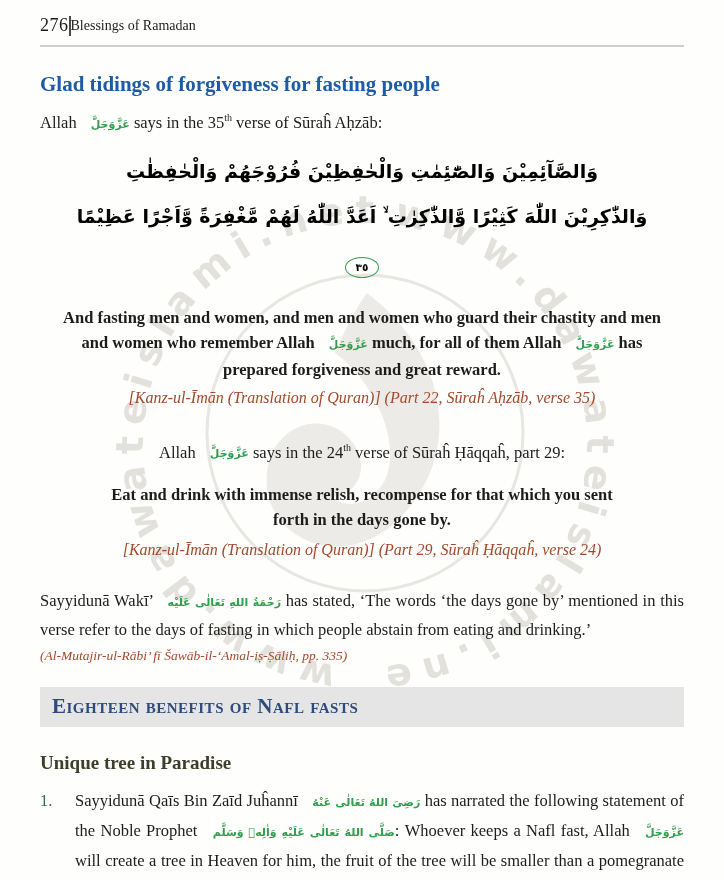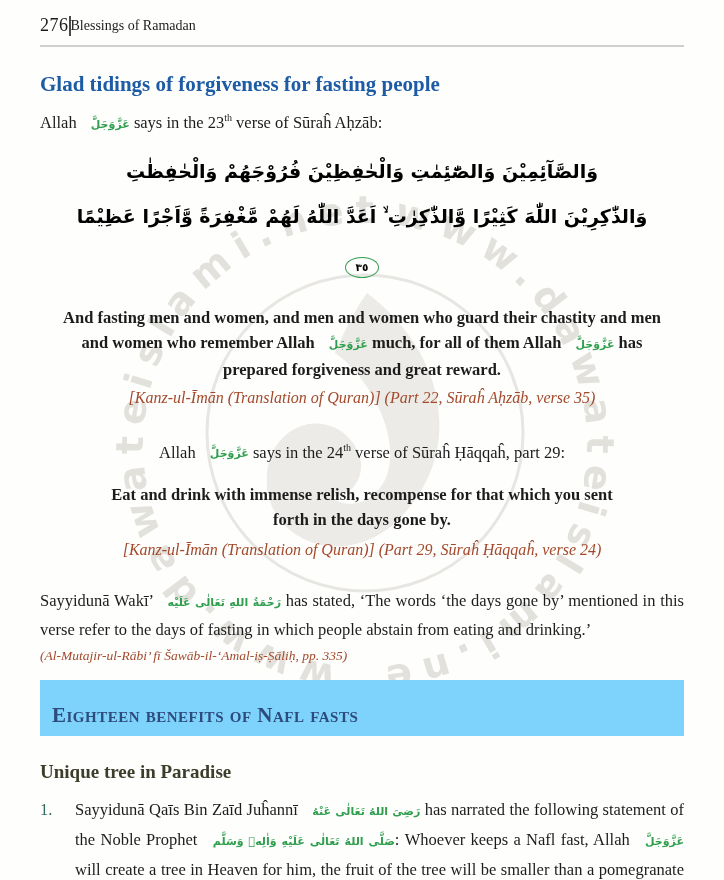--- a/index.html
+++ b/index.html
@@ -80,23 +80,23 @@
     font-size: 16.5px; line-height: 27px;
     text-align: justify;
   }
   .source {
     margin-top: 3px;
     font-style: italic; color: #a3492b;
     font-size: 13.5px; line-height: 19px;
   }
 
   .band {
-    margin-top: 15px;
-    background: #7dd3fc;
-    padding: 23px 12px 8px;
+    margin-top: 22px;
+    background: #e5e5e5;
+    padding: 7px 12px 8px;
   }
   .band-heading {
     font-variant: small-caps;
     color: #2d4b7d;
     font-size: 21px; line-height: 25px;
     font-weight: 600; letter-spacing: .5px;
   }
 
   h2.sub {
     margin-top: 24px;
@@ -136,21 +136,21 @@
   <div class="content">
 
     <div class="page-header">
       <span class="page-num">276</span>
       <span class="vdiv"></span>
       <span class="book-title">Blessings of Ramadan</span>
     </div>
 
     <h1 class="topic">Glad tidings of forgiveness for fasting people</h1>
 
-    <p class="p-intro"><span>Allah </span><span class="hon">عَزَّوَجَلَّ</span><span> says in the 23</span><sup>th</sup><span> verse of Sūraĥ Aḥzāb:</span></p>
+    <p class="p-intro"><span>Allah </span><span class="hon">عَزَّوَجَلَّ</span><span> says in the 35</span><sup>th</sup><span> verse of Sūraĥ Aḥzāb:</span></p>
 
     <div class="verse">
       <span>وَالصَّآئِمِيْنَ وَالصّٰٓئِمٰتِ وَالْحٰفِظِيْنَ فُرُوْجَهُمْ وَالْحٰفِظٰتِ</span><br>
       <span>وَالذّٰكِرِيْنَ اللّٰهَ كَثِيْرًا وَّالذّٰكِرٰتِ ۙ اَعَدَّ اللّٰهُ لَهُمْ مَّغْفِرَةً وَّاَجْرًا عَظِيْمًا</span><span class="ayah-mark"><span>٣٥</span></span>
     </div>
 
     <p class="translation"><span>And fasting men and women, and men and women who guard their chastity and men and women who remember Allah </span><span class="hon">عَزَّوَجَلَّ</span><span> much, for all of them Allah </span><span class="hon">عَزَّوَجَلَّ</span><span> has prepared forgiveness and great reward.</span></p>
 
     <p class="citation">[Kanz-ul-Īmān (Translation of Quran)] (Part 22, Sūraĥ Aḥzāb, verse 35)</p>
 

